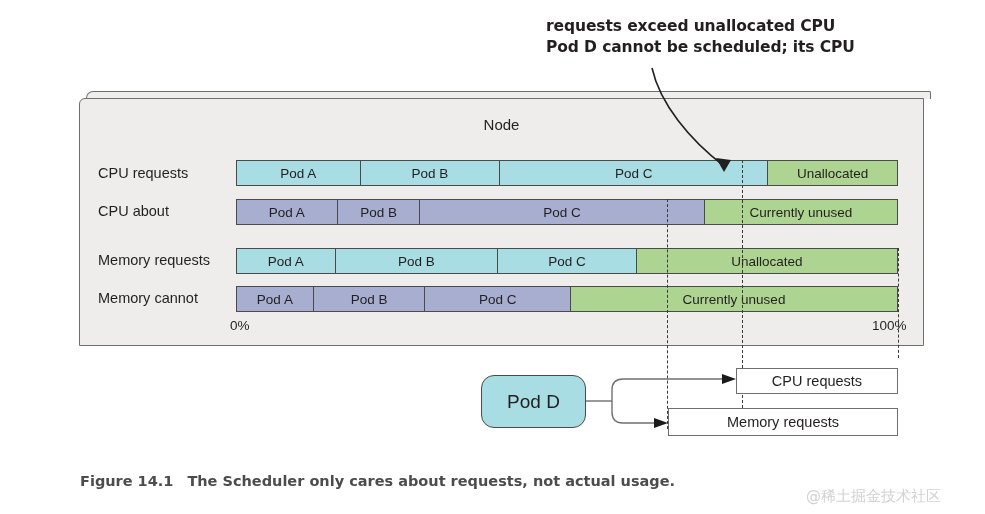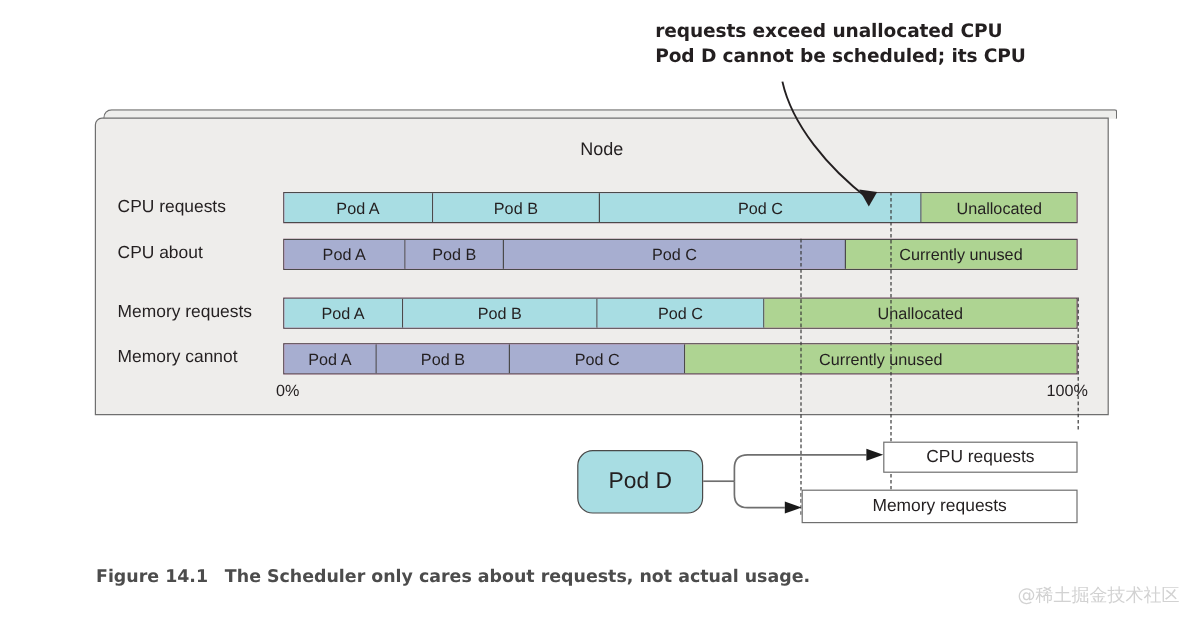--- a/index.html
+++ b/index.html
@@ -166,21 +166,21 @@
     font-size: 14.5px;
     color: #4c4c4c;
     white-space: nowrap;
     margin-top: 12px;
   }
   #caption .fig-num { margin-right: 14px; }
 
   
   #watermark {
     position: absolute;
-    left: 848px;
+    left: 806px;
     top: 487px;
     font-size: 15px;
     color: #d2d2d2;
     font-family: "DejaVu Sans", sans-serif;
     white-space: nowrap;
   }
 </style>
 </head>
 <body>
 

